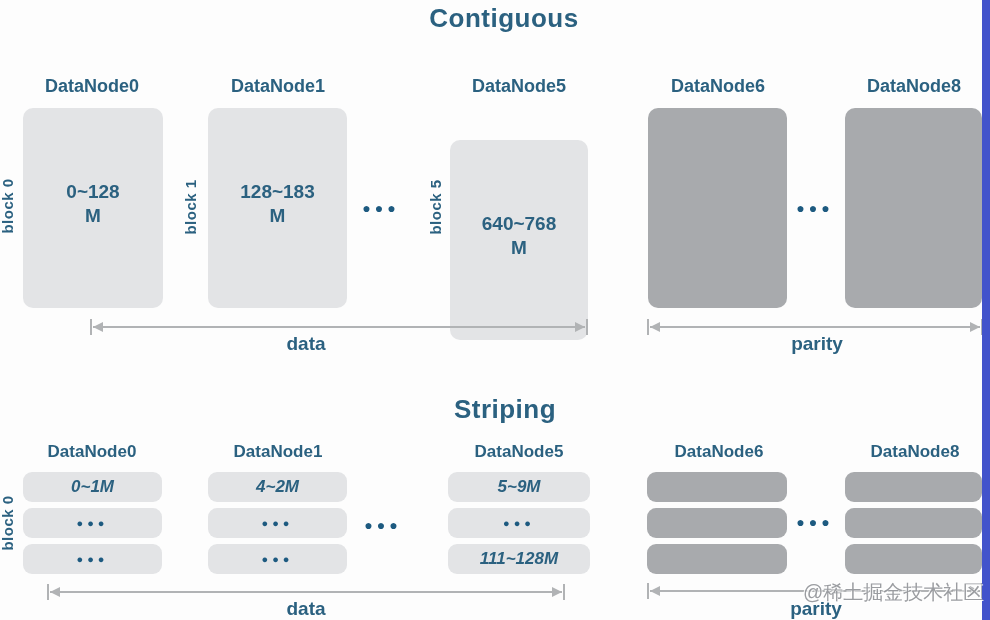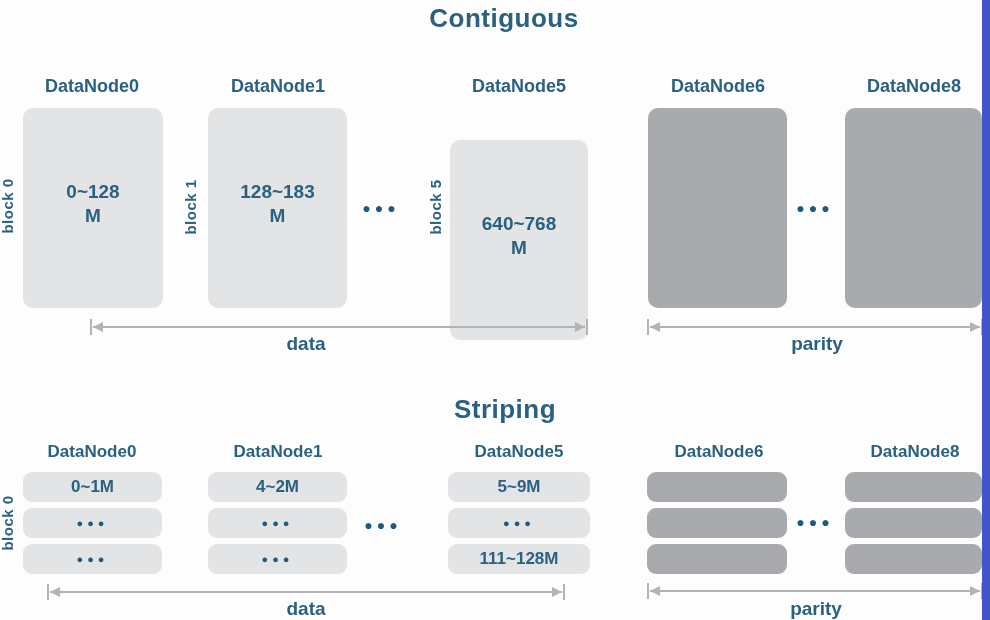--- a/index.html
+++ b/index.html
@@ -34,21 +34,21 @@
     position:absolute;width:70px;text-align:center;color:#1d5a80;
     font-size:14px;letter-spacing:4px;font-weight:700;
   }
   .row{
     position:absolute;height:30px;border-radius:9px;
   }
   .row.light{background:#e3e4e6;}
   .row.dark{background:#a8aaad;}
   .row-text{
     position:absolute;inset:0;display:flex;align-items:center;justify-content:center;
-    color:#2b6180;font-size:17px;font-weight:700;
+    color:#2b6180;font-size:17px;font-weight:700;font-style:italic;
   }
   .row-text.dots{font-size:11px;letter-spacing:4px;color:#1d5a80;}
   .arrow{position:absolute;height:16px;}
   .arrow .tick{position:absolute;top:0;width:2px;height:16px;background:#b1b3b5;}
   .arrow .tick.l{left:0;}
   .arrow .tick.r{right:0;}
   .arrow .line{position:absolute;left:3px;right:3px;top:7px;height:2px;background:#b1b3b5;}
   .arrow .head{position:absolute;top:3px;width:0;height:0;
     border-top:5px solid transparent;border-bottom:5px solid transparent;}
   .arrow .head.l{left:3px;border-right:10px solid #b1b3b5;}
@@ -190,16 +190,17 @@
     <div class="arrow" style="left:647px;top:583px;width:336px;">
       <span class="tick l"></span>
         <span class="head l"></span>
       <span class="line"></span>
       <span class="head r"></span>
         <span class="tick r"></span>
     </div>
     <div class="arrow-label" style="left:761px;top:598px;">parity</div>
   </div>
 
+  <div class="watermark">@稀土掘金技术社区</div>
 
   <div class="edge-bar"></div>
 
 </div>
 
 </body></html>

